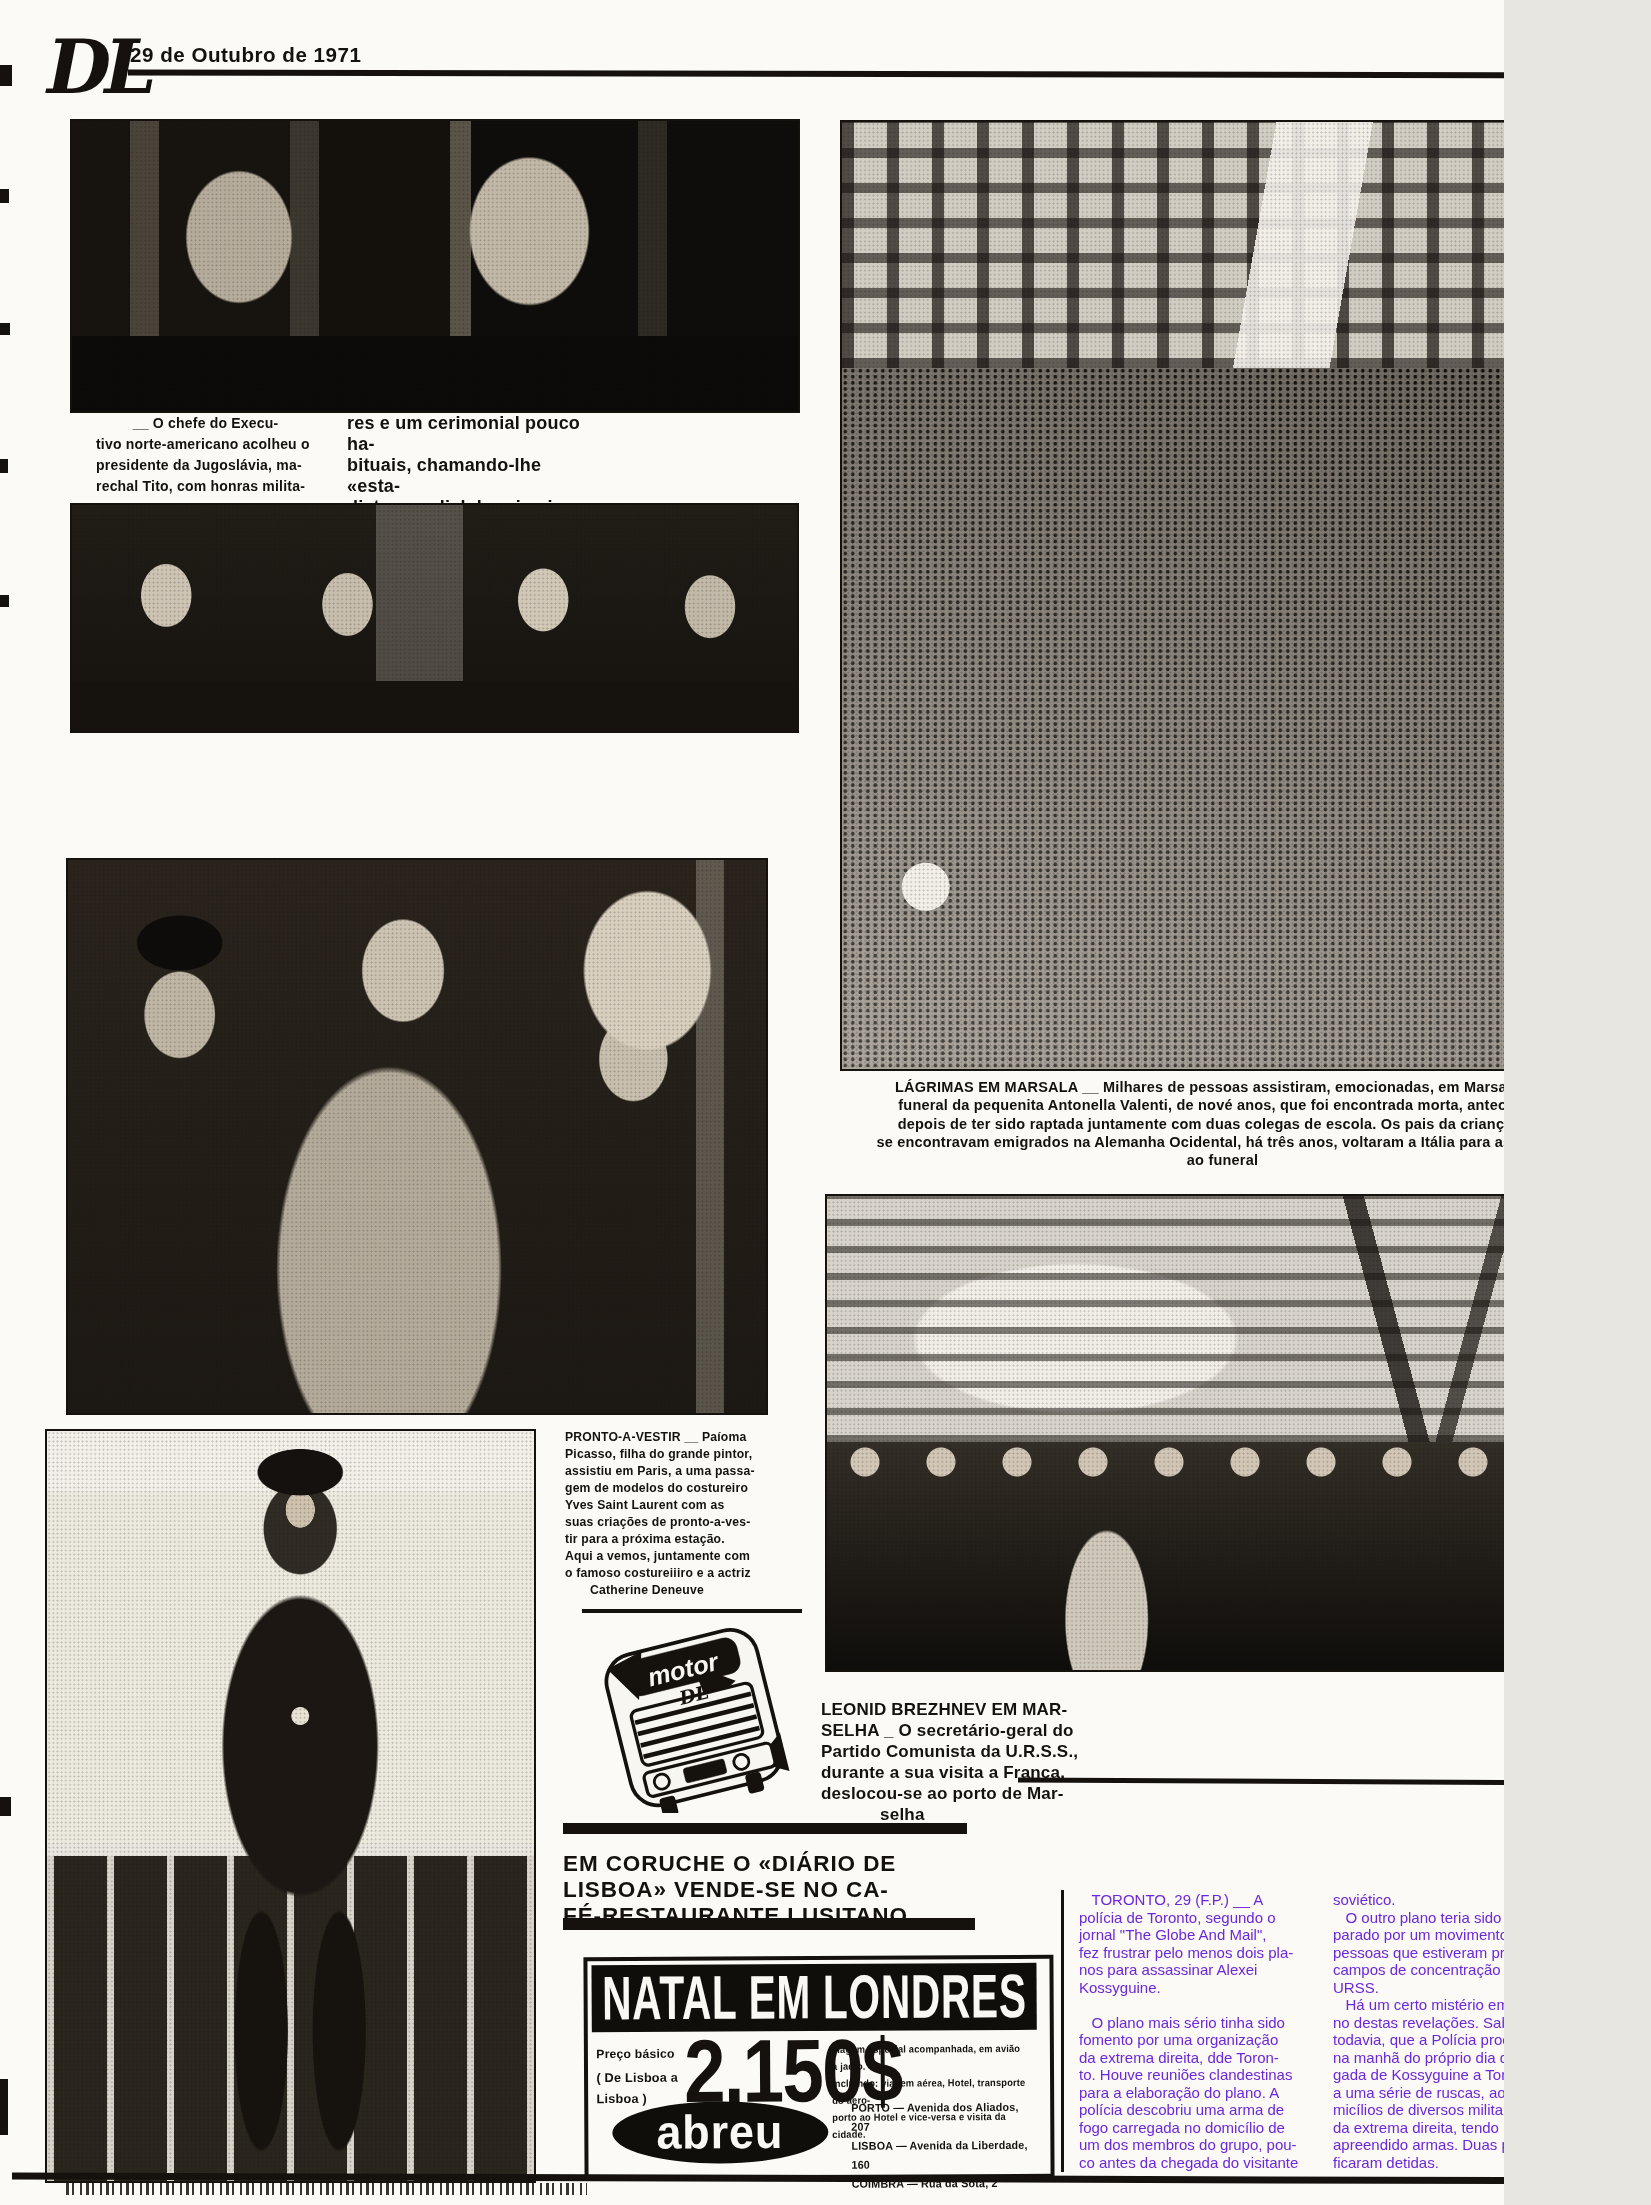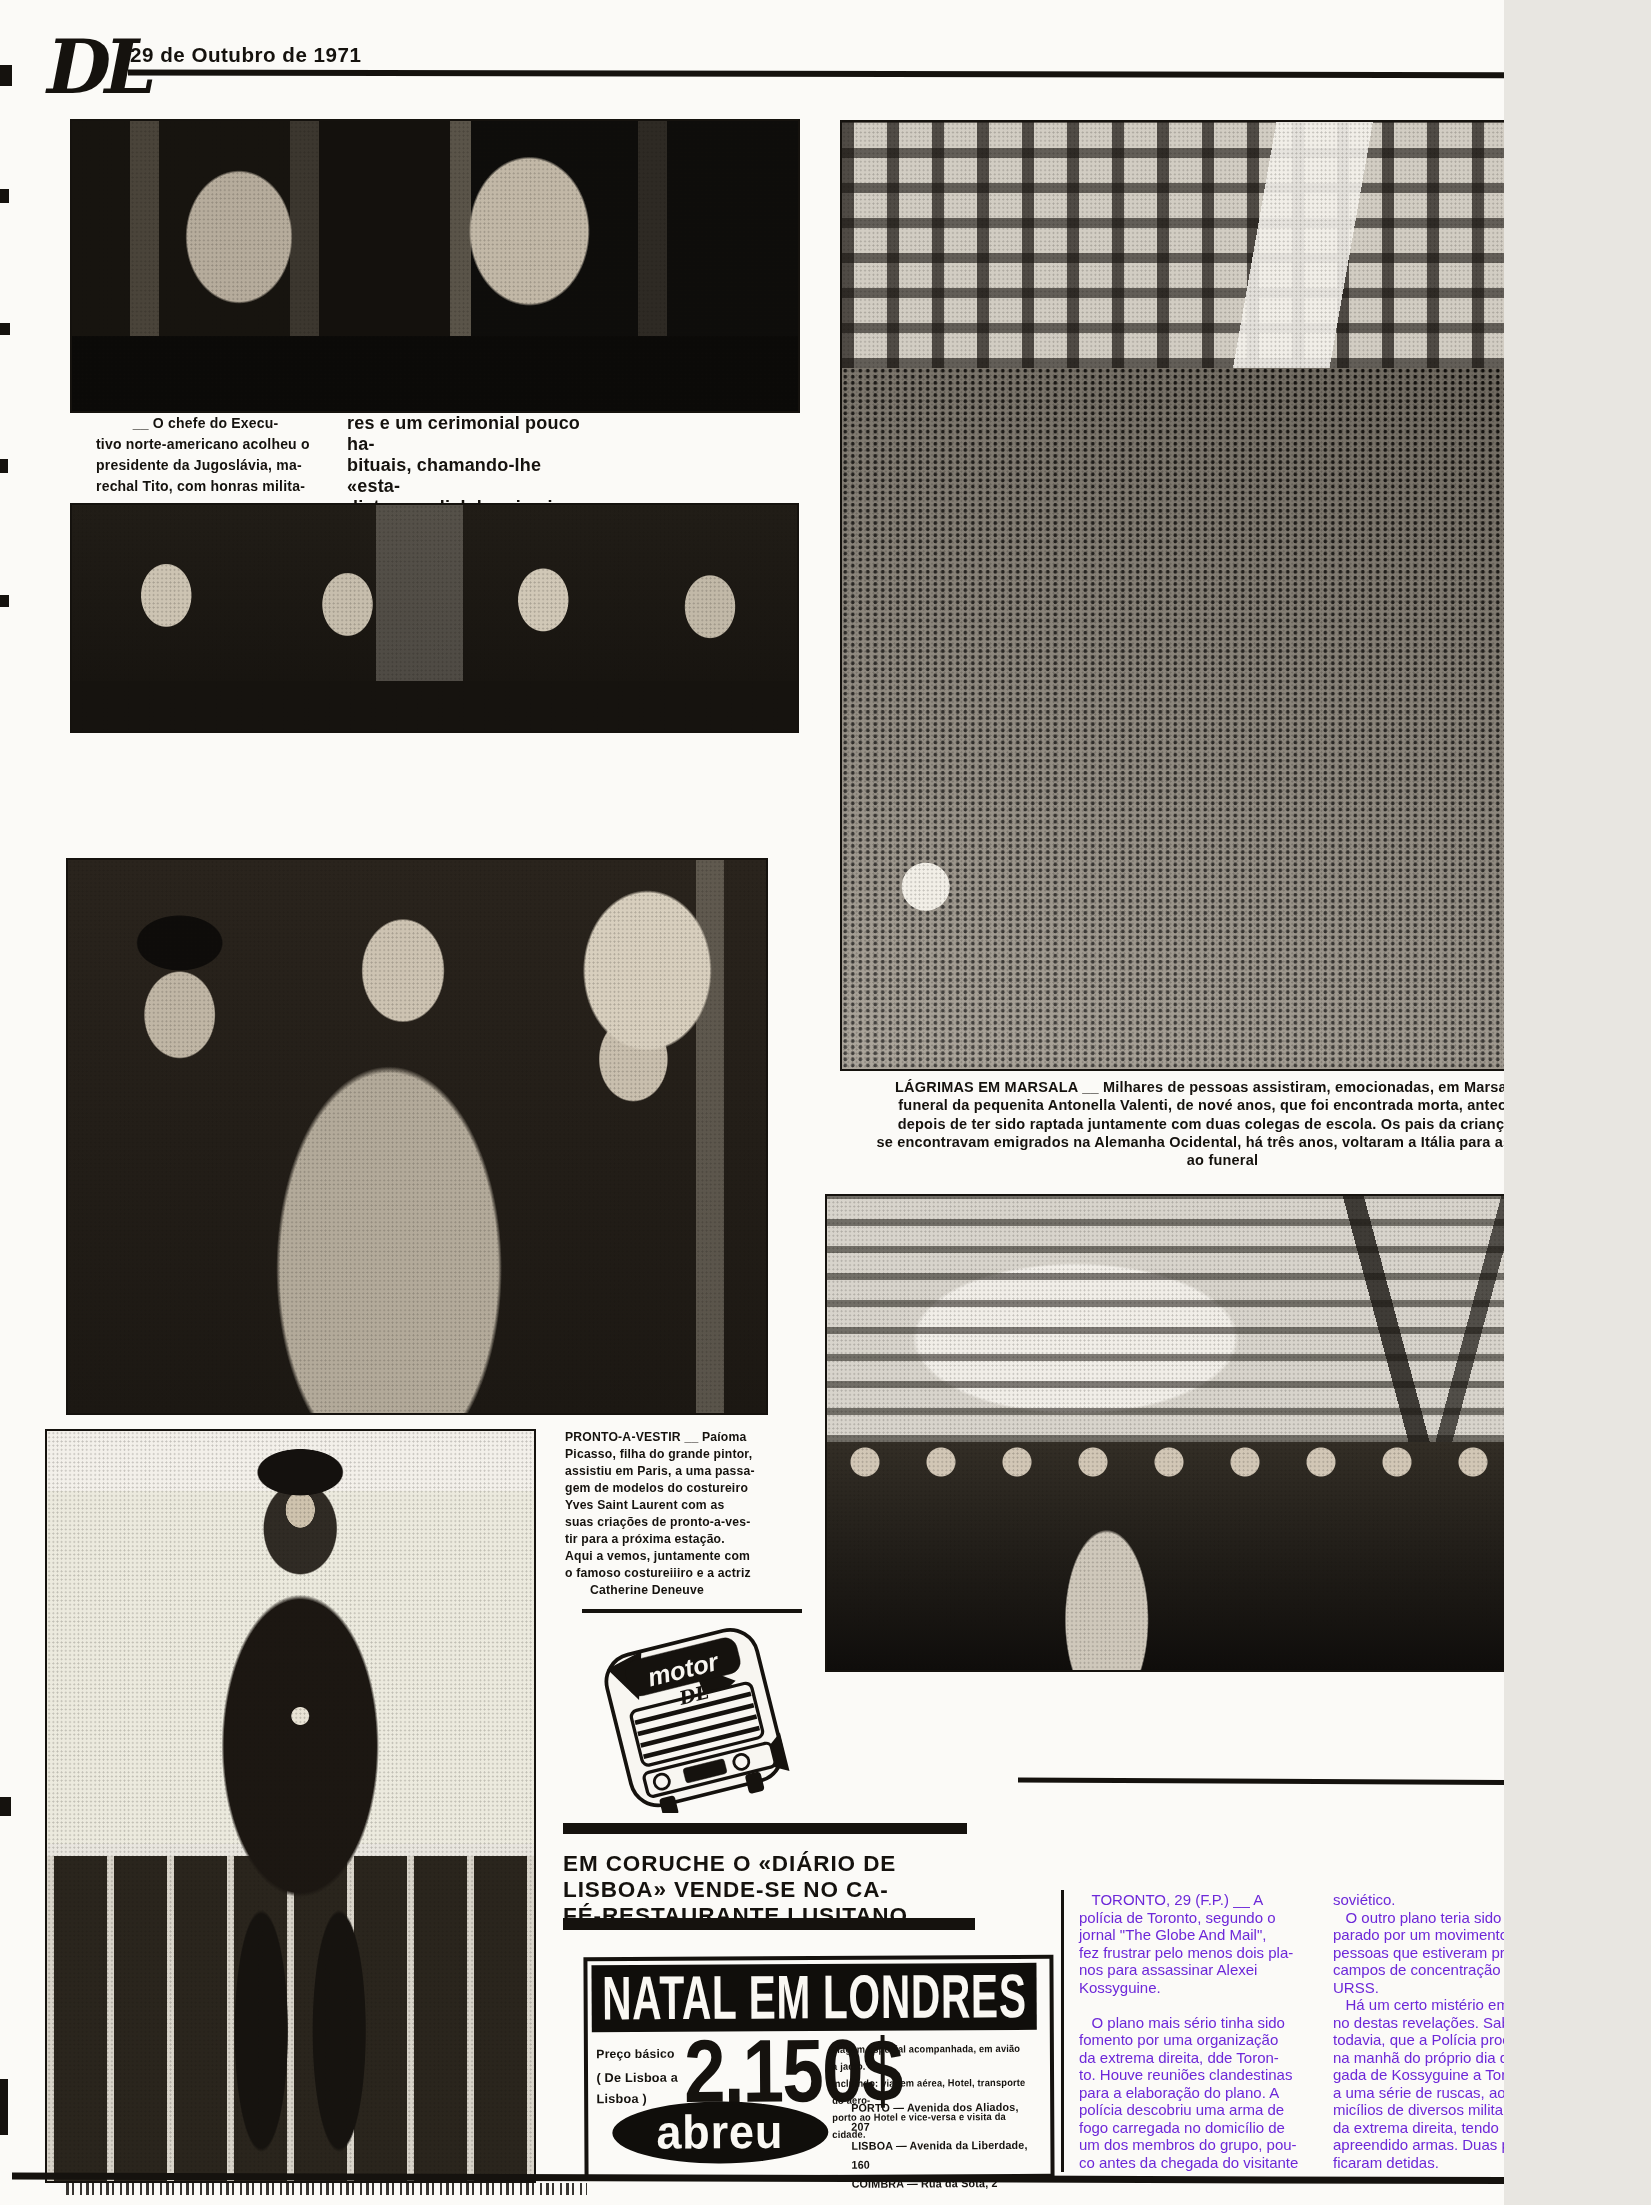--- a/index.html
+++ b/index.html
@@ -233,20 +233,26 @@
 funeral da pequenita Antonella Valenti, de nové anos, que foi encontrada morta, anteontem,
 depois de ter sido raptada juntamente com duas colegas de escola. Os pais da criança, que
 se encontravam emigrados na Alemanha Ocidental, há três anos, voltaram a Itália para assistirem
 ao funeral</div>
 
   <div class="photo" style="left:825px;top:1194px;width:777px;height:474px;">
     <div class="brz-top"></div>
     <div class="brz-bottom"></div>
   </div>
 
+  <div class="cap" style="left:821px;top:1699px;width:326px;font-size:17px;line-height:21px;">LEONID BREZHNEV EM MAR-
+SELHA _ O secretário-geral do
+Partido Comunista da U.R.S.S.,
+durante a sua visita a França,
+deslocou-se ao porto de Mar-
+&nbsp;&nbsp;&nbsp;&nbsp;&nbsp;&nbsp;&nbsp;&nbsp;&nbsp;&nbsp;&nbsp;&nbsp;selha</div>
 
   <div class="rule" style="left:1018px;top:1779px;width:597px;height:5.2px;transform:rotate(0.3deg);"></div>
 
   <div class="rule" style="left:1061px;top:1890px;width:3.3px;height:282px;"></div>
 
   <div class="art" style="left:1079px;top:1891px;width:256px;font-size:15px;line-height:17.5px;">&nbsp;&nbsp;&nbsp;TORONTO, 29 (F.P.) __ A
 polícia de Toronto, segundo o
 jornal "The Globe And Mail",
 fez frustrar pelo menos dois pla-
 nos para assassinar Alexei

